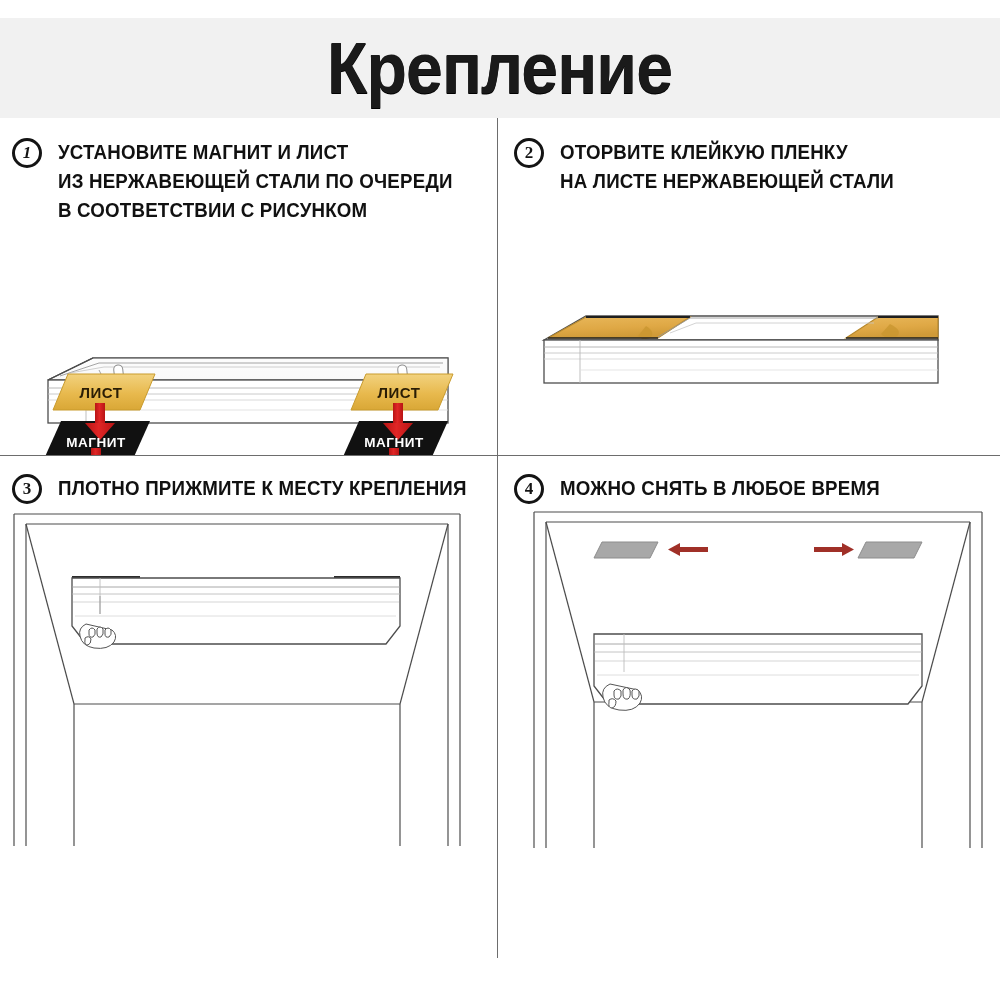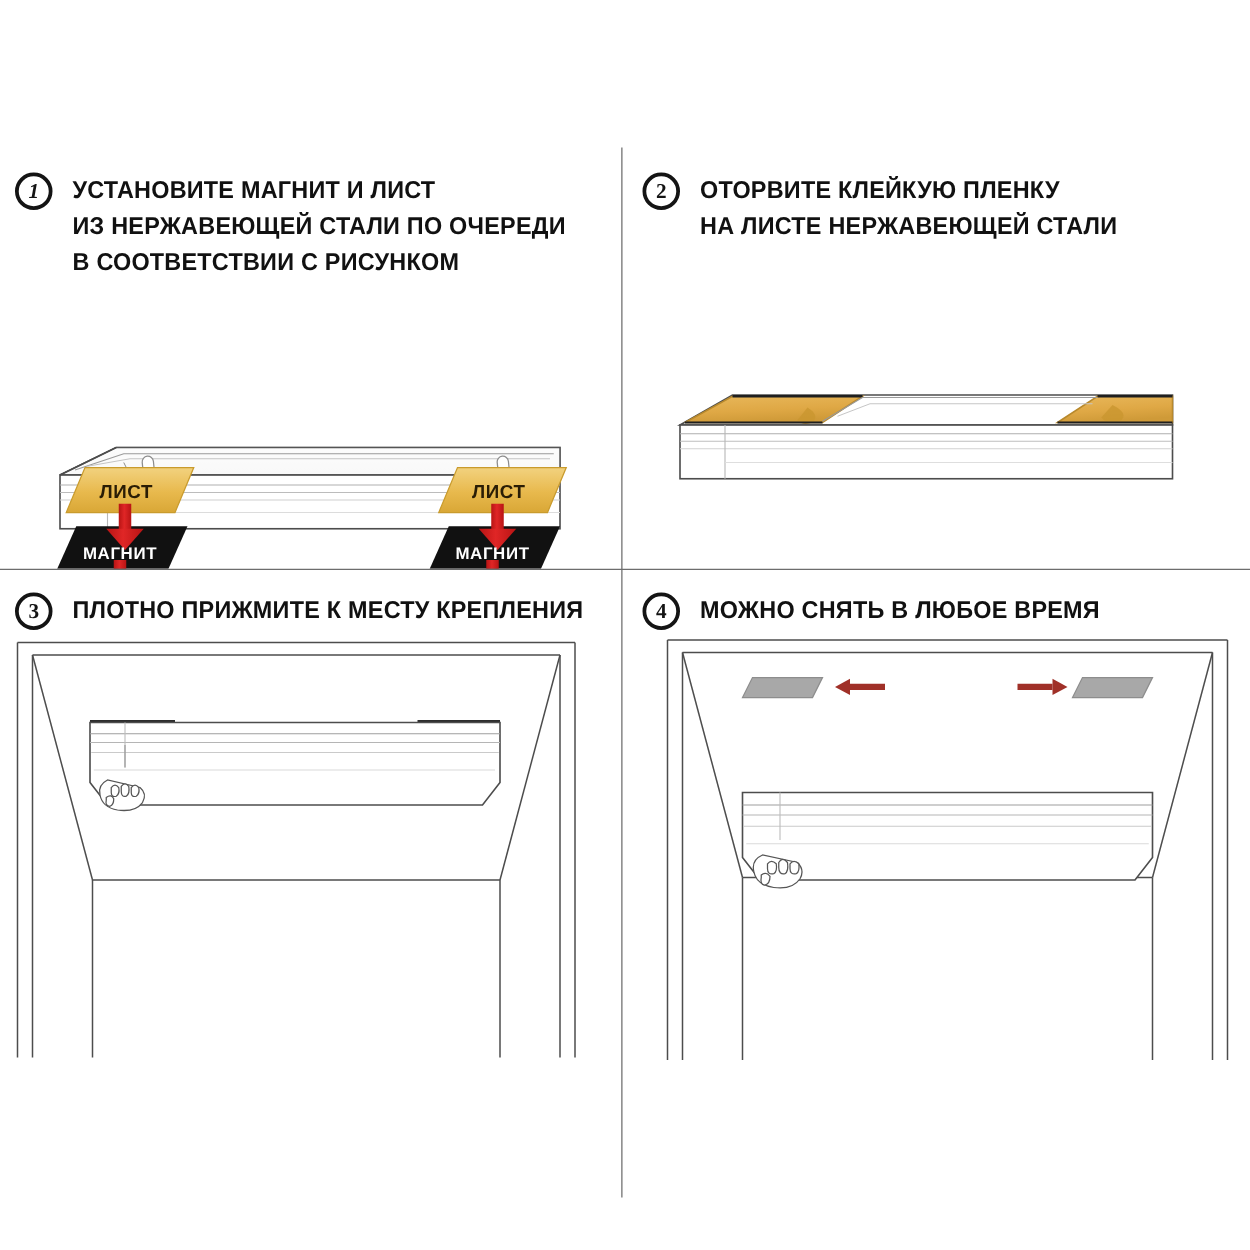--- a/index.html
+++ b/index.html
@@ -71,20 +71,23 @@
     font-family:"Liberation Sans", sans-serif;
     font-weight:bold;
     letter-spacing:0.5px;
   }
 </style>
 </head>
 <body>
 
 <div class="page">
 
+  <div class="header-band">
+    <div class="header-title">Крепление</div>
+  </div>
 
   <div class="v-divider"></div>
   <div class="h-divider"></div>
 
   <div class="panel" id="panel-1">
     <div class="step-head" style="left:12px;top:20px;">
       <div class="step-badge italic">1</div>
       <div class="step-text">
         <div>УСТАНОВИТЕ МАГНИТ И ЛИСТ</div>
         <div>ИЗ НЕРЖАВЕЮЩЕЙ СТАЛИ ПО ОЧЕРЕДИ</div>

